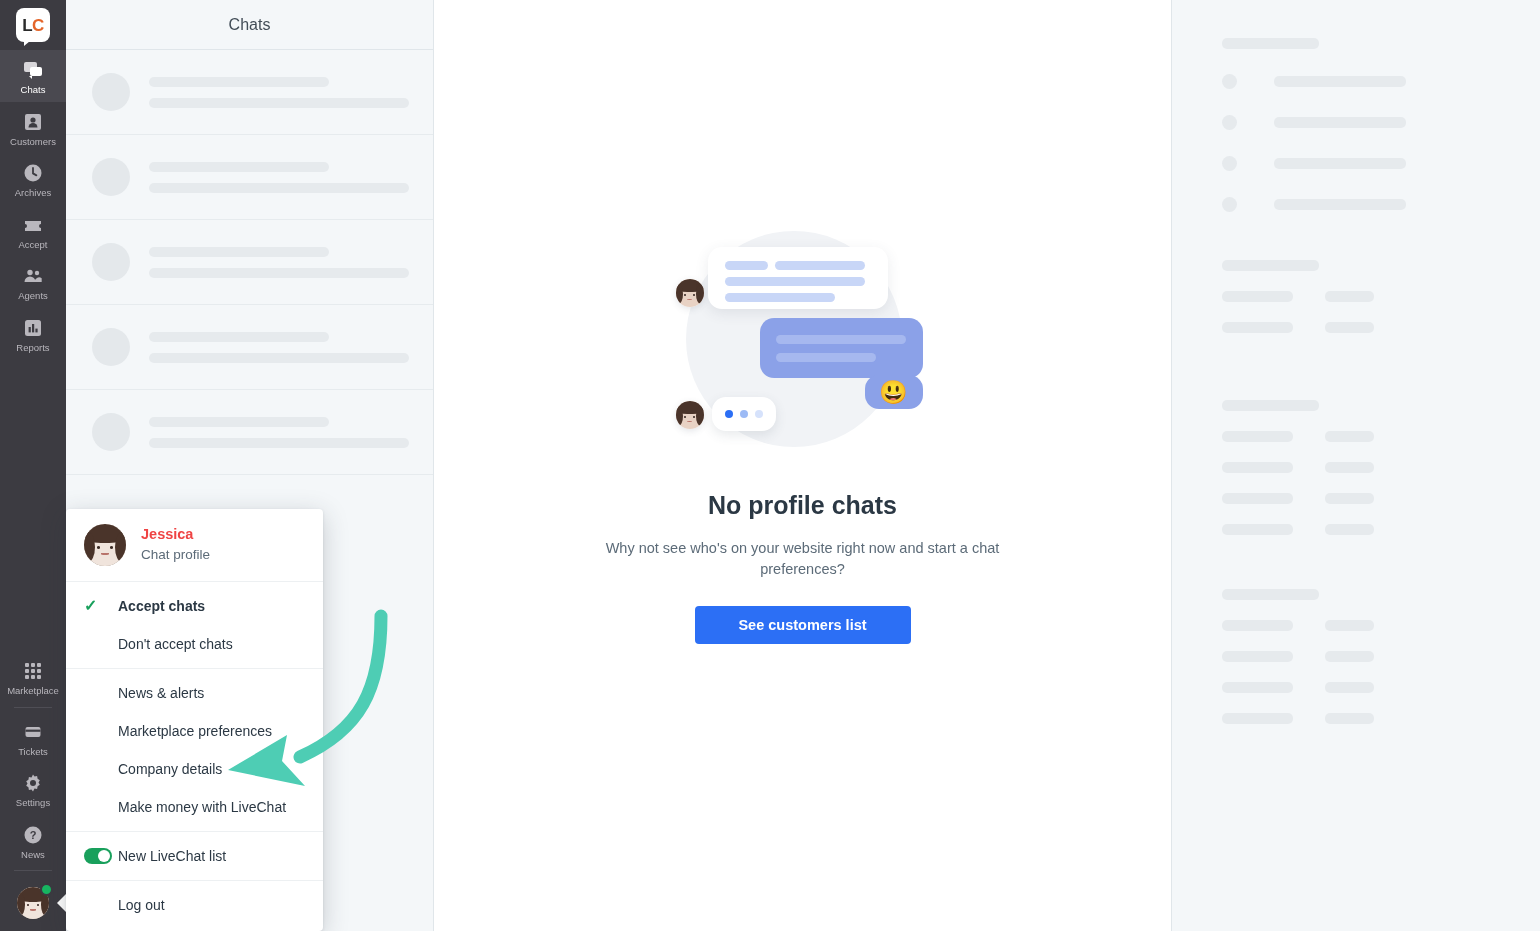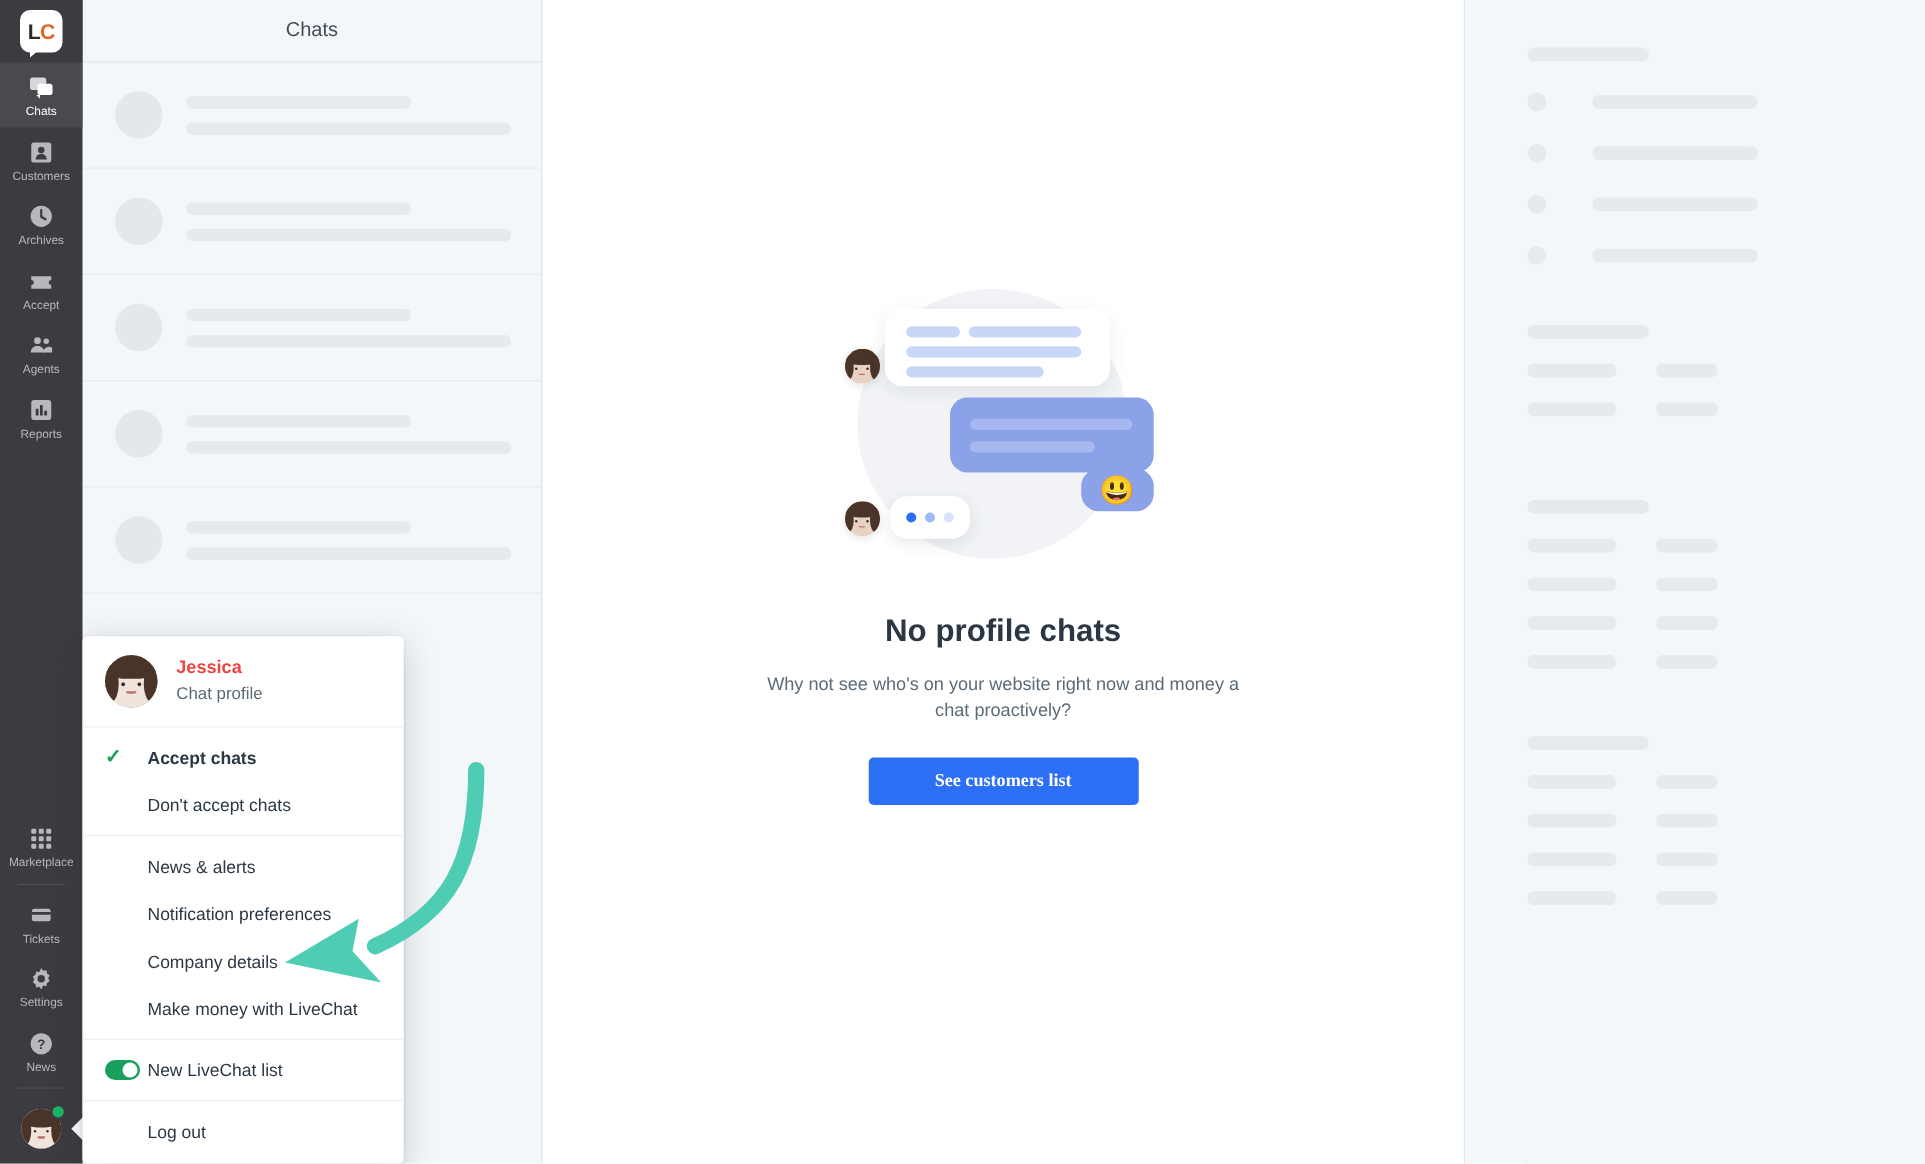--- a/index.html
+++ b/index.html
@@ -161,21 +161,21 @@
   }
   .empty-sub {
     margin-top: 18px; width: 400px; text-align: center;
     font-size: 14.5px; color: #5c6b78; line-height: 1.45;
   }
   .cta-btn {
     margin-top: 26px;
     width: 216px; height: 38px; border: none; border-radius: 4px;
     background: #2c6ff5; color: #ffffff;
     font-size: 14.5px; font-weight: bold;
-    font-family: Liberation Serif, serif;
+    font-family: Liberation Sans, sans-serif;
     cursor: pointer;
   }
 
   
   .right-col {
     flex: 1 1 auto; height: 931px;
     background: #f4f7f9;
     position: relative;
     padding: 38px 0 0 50px;
   }
@@ -483,21 +483,21 @@
         </div>
 
         <div class="dots-bub" style="left:54px; top:172px; width:64px; height:34px;">
           <span class="dot d1"></span>
           <span class="dot d2"></span>
           <span class="dot d3"></span>
         </div>
       </div>
 
       <div class="empty-title">No profile chats</div>
-      <div class="empty-sub">Why not see who's on your website right now and money a chat proactively?</div>
+      <div class="empty-sub">Why not see who's on your website right now and start a chat preferences?</div>
       <button class="cta-btn">See customers list</button>
     </div>
   </div>
 
   <div class="right-col">
 
     <div class="r-sec">
       <div class="r-head"></div>
       <div class="r-row" style="margin-top:25px;">
         <span class="r-dot"></span>
@@ -602,21 +602,21 @@
       </div>
     </div>
 
     <div class="dd-group">
       <div class="dd-item">
         <span class="dd-slot"></span>
         <span>News &amp; alerts</span>
       </div>
       <div class="dd-item">
         <span class="dd-slot"></span>
-        <span>Notification preferences</span>
+        <span>Marketplace preferences</span>
       </div>
       <div class="dd-item">
         <span class="dd-slot"></span>
         <span>Company details</span>
       </div>
       <div class="dd-item">
         <span class="dd-slot"></span>
         <span>Make money with LiveChat</span>
       </div>
     </div>

